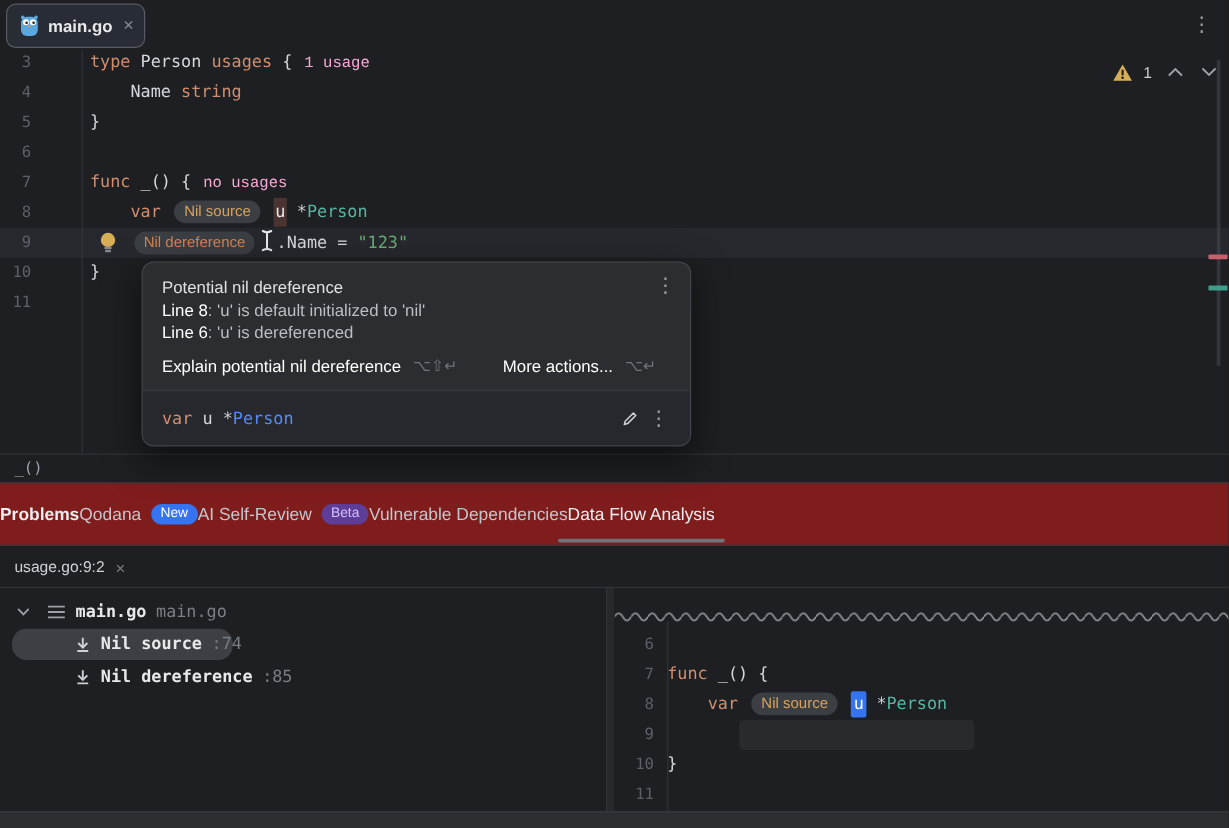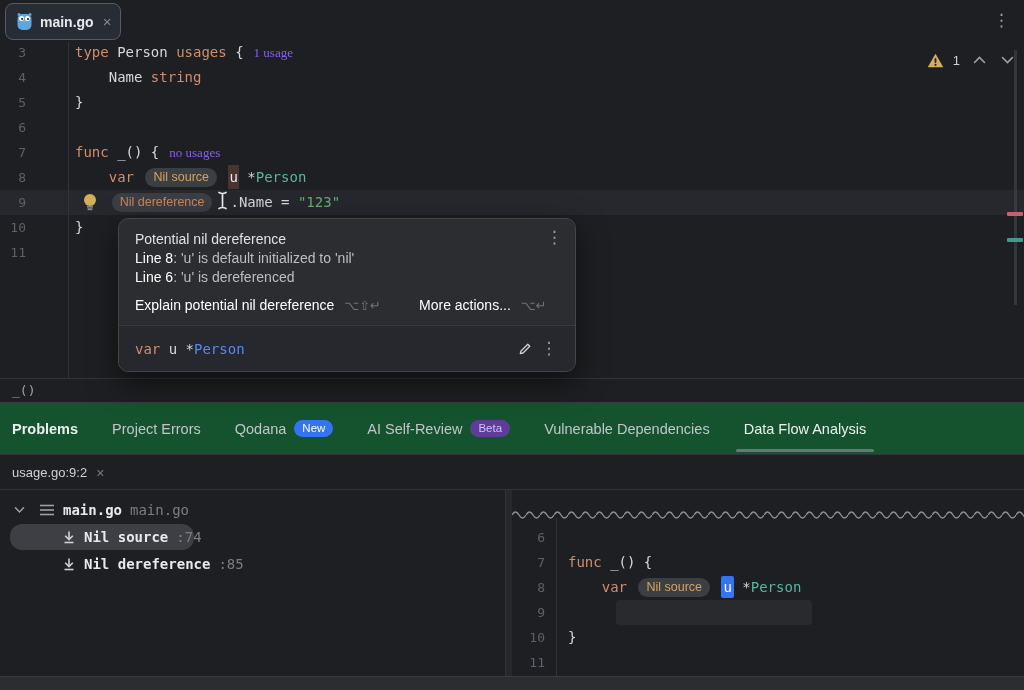--- a/index.html
+++ b/index.html
@@ -24,21 +24,21 @@
         height:25px;line-height:25px}
   .caret-row{position:absolute;left:0;top:190px;width:1024px;height:25px;background:#26282e}
 
   .code-line{position:absolute;left:75px;height:25px;line-height:25px;white-space:pre;
              font-family:"DejaVu Sans Mono",monospace;font-size:14px;color:#bcbec4}
   .tk-kw{color:#cf8e6d}
   .tk-txt{color:#d5d7dc}
   .tk-teal{color:#56b6a2}
   .tk-blue{color:#548af7}
   .tk-str{color:#6aab73}
-  .tk-usage{font-family:Liberation Serif, serif;font-size:13px;color:#8b5cf6;margin-left:10px}
+  .tk-usage{font-family:Liberation Mono, monospace;font-size:13px;color:#f9a8d4;margin-left:10px}
   .pill{display:inline-block;background:#3b3e43;border-radius:10px;padding:0 8px;
         font-family:"Liberation Sans",sans-serif;font-size:12.5px;line-height:19px;
         vertical-align:1px;margin:0 3px}
   .pill-yellow{color:#d6a35c}
   .pill-orange{color:#d08356}
   .tk-hlbrown{background:#4a3431;color:#e8e9eb;padding:4px 1px}
   .tk-selblue{background:#3574f0;color:#fff;padding:3px 2px;border-radius:2px}
   .tk-selgreen{background:#2d5b37;color:#e6ede6;padding:3px 2px;border-radius:2px;
                text-decoration:underline wavy #b8b84a 1px;text-underline-offset:4px}
   .ibeam{display:inline-block;vertical-align:-4px;margin:0 1px}
@@ -69,23 +69,23 @@
   .popup-code .code-frag{font-family:"DejaVu Sans Mono",monospace;font-size:14px;white-space:pre}
   .popup-code .spacer{flex:1}
   .icon-btn{display:flex;align-items:center;justify-content:center;width:24px;height:24px}
 
   
   .crumb-row{position:absolute;left:0;top:378px;width:1024px;height:24px;background:#1e1f22;
              border-top:1px solid #313438;display:flex;align-items:center;padding-left:12px}
   .crumb{font-family:"DejaVu Sans Mono",monospace;font-size:13px;color:#9da0a8}
 
   
-  .tw-tabs{position:absolute;left:0;top:402px;width:1024px;height:53px;background:#14532d;
+  .tw-tabs{position:absolute;left:0;top:402px;width:1024px;height:53px;background:#7f1d1d;
            border-top:1px solid #393b40;border-bottom:1px solid #313438;
-           display:flex;align-items:center;padding-left:12px;gap:34px}
+           display:flex;align-items:center;}
   .tw-tab{position:relative;height:100%;display:flex;align-items:center;gap:8px;
           font-size:14.5px;color:#c3c5cb;cursor:default}
   .tw-tab.first{font-weight:bold;color:#eceef0}
   .tw-tab.active{color:#eceef0}
   .tw-tab.active::after{content:"";position:absolute;left:-8px;right:-8px;bottom:2px;height:3px;
                         background:#6f737a;border-radius:2px}
   .badge{font-size:11.5px;border-radius:9px;padding:2px 8px;line-height:13px}
   .badge.beta{background:#5e3d99;color:#d5bfff}
   .badge.new{background:#3574f0;color:#fff}
 
@@ -106,21 +106,21 @@
   .t-gray{color:#7a7e85}
   .splitter{position:absolute;left:505px;top:490px;width:7px;height:186px;background:#26282c;
             border-left:1px solid #313438}
 
   .preview{position:absolute;left:512px;top:490px;width:512px;height:186px;background:#1e1f22;overflow:hidden}
   .pv-wave{position:absolute;left:0;top:16px;width:512px;height:12px}
   .pv-gsep{position:absolute;left:44px;top:28px;width:1px;height:158px;background:#313438}
   .pv-gnum{position:absolute;left:0;width:33px;text-align:right;
            font-family:"DejaVu Sans Mono",monospace;font-size:13px;color:#5c6169;
            height:25px;line-height:25px}
-  .pv-line{position:absolute;left:56px;height:25px;line-height:25px;white-space:pre;
+  .pv-line{position:absolute;left:44px;height:25px;line-height:25px;white-space:pre;
            font-family:"DejaVu Sans Mono",monospace;font-size:14px;color:#bcbec4}
   .pv-band{position:absolute;left:104px;top:110px;width:196px;height:25px;background:#282a2e;border-radius:4px}
 
   .statusbar{position:absolute;left:0;top:676px;width:1024px;height:14px;background:#2b2d31;
              border-top:1px solid #393b40}
 </style>
 </head>
 <body>
 
 <div id="app">
@@ -236,23 +236,20 @@
 
   <div class="crumb-row">
     <span class="crumb">_()</span>
   </div>
 
   <div class="tw-tabs">
     <div class="tw-tab first">
       <span>Problems</span>
     </div>
     <div class="tw-tab">
-      <span>Project Errors</span>
-    </div>
-    <div class="tw-tab">
       <span>Qodana</span>
       <span class="badge new">New</span>
     </div>
     <div class="tw-tab">
       <span>AI Self-Review</span>
       <span class="badge beta">Beta</span>
     </div>
     <div class="tw-tab">
       <span>Vulnerable Dependencies</span>
     </div>

